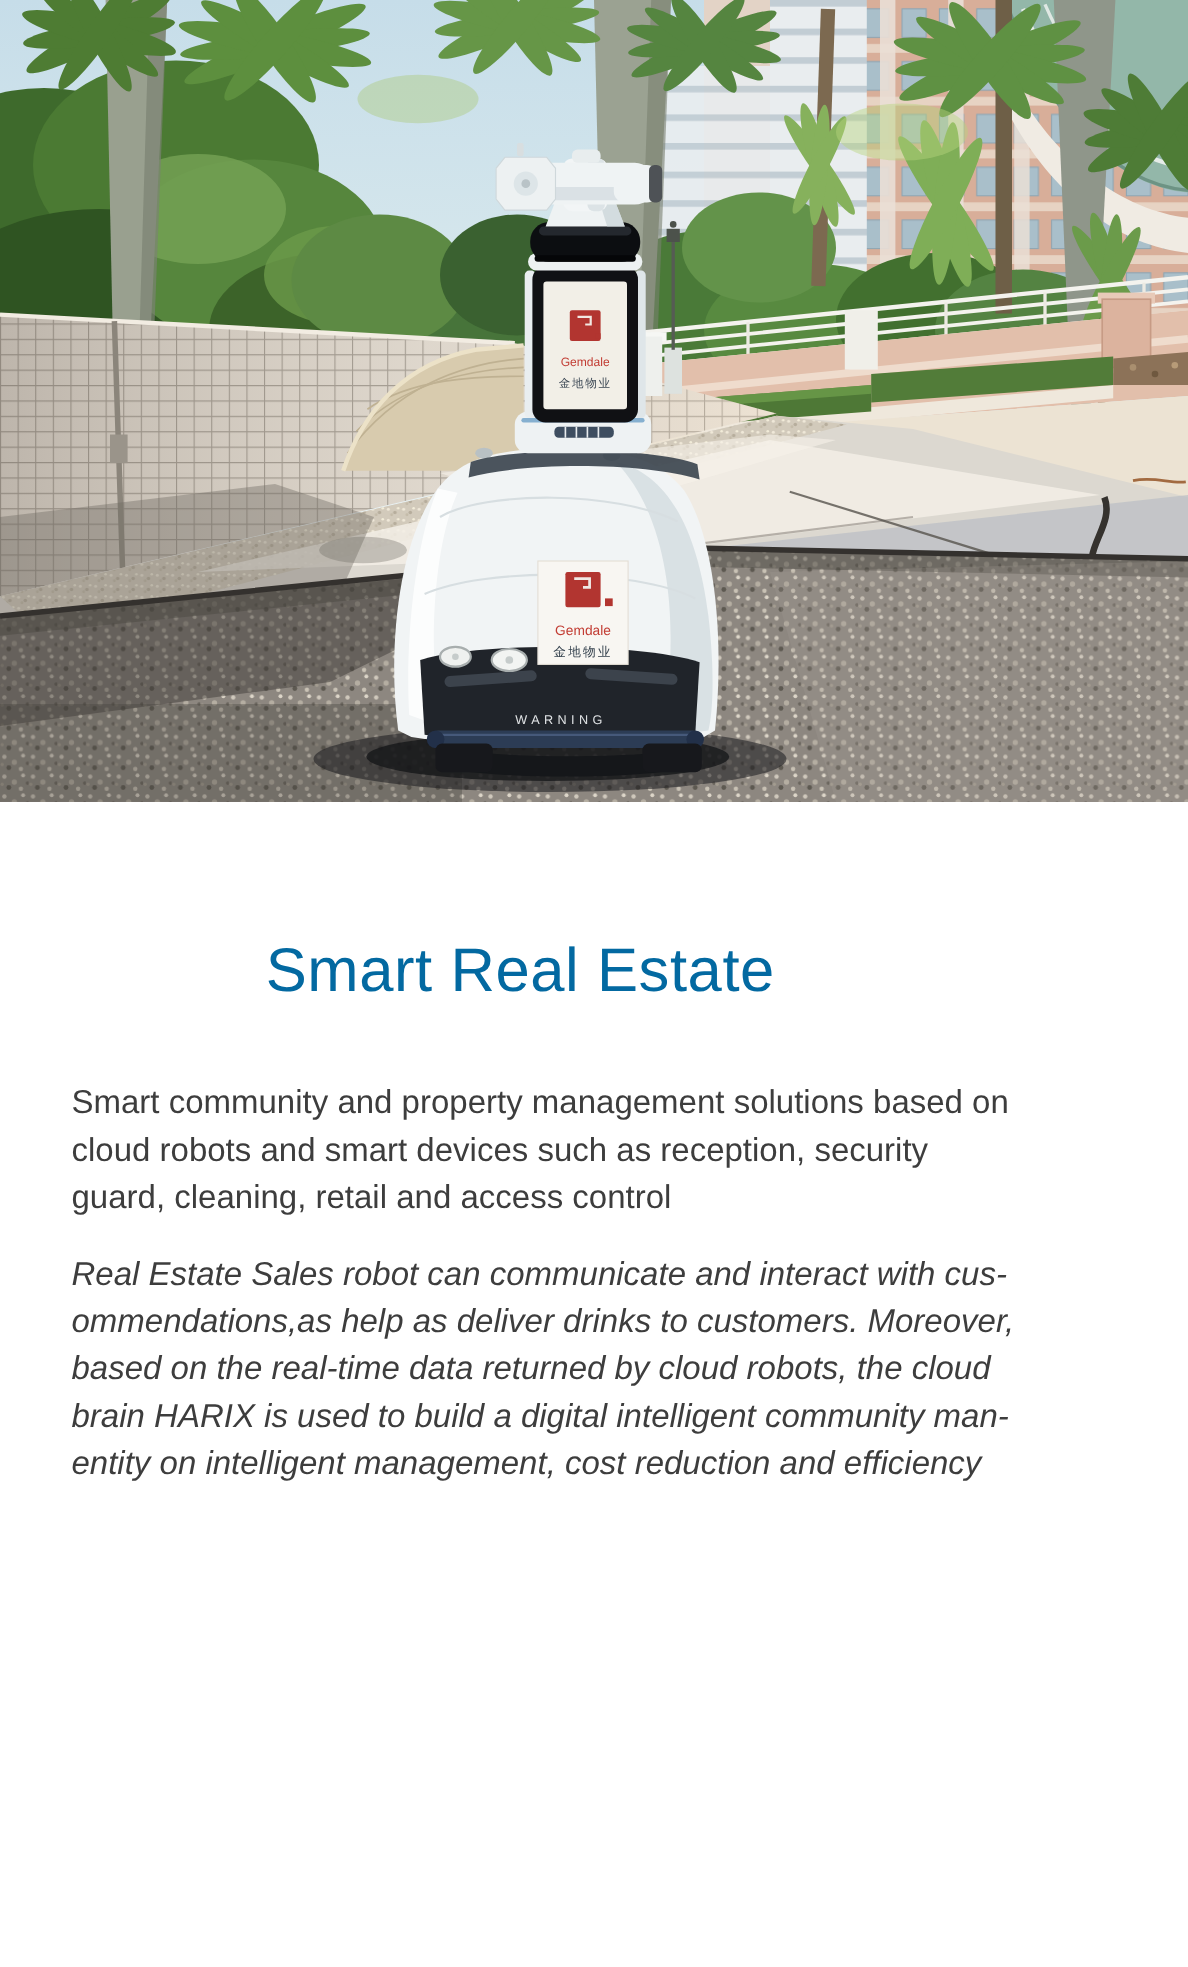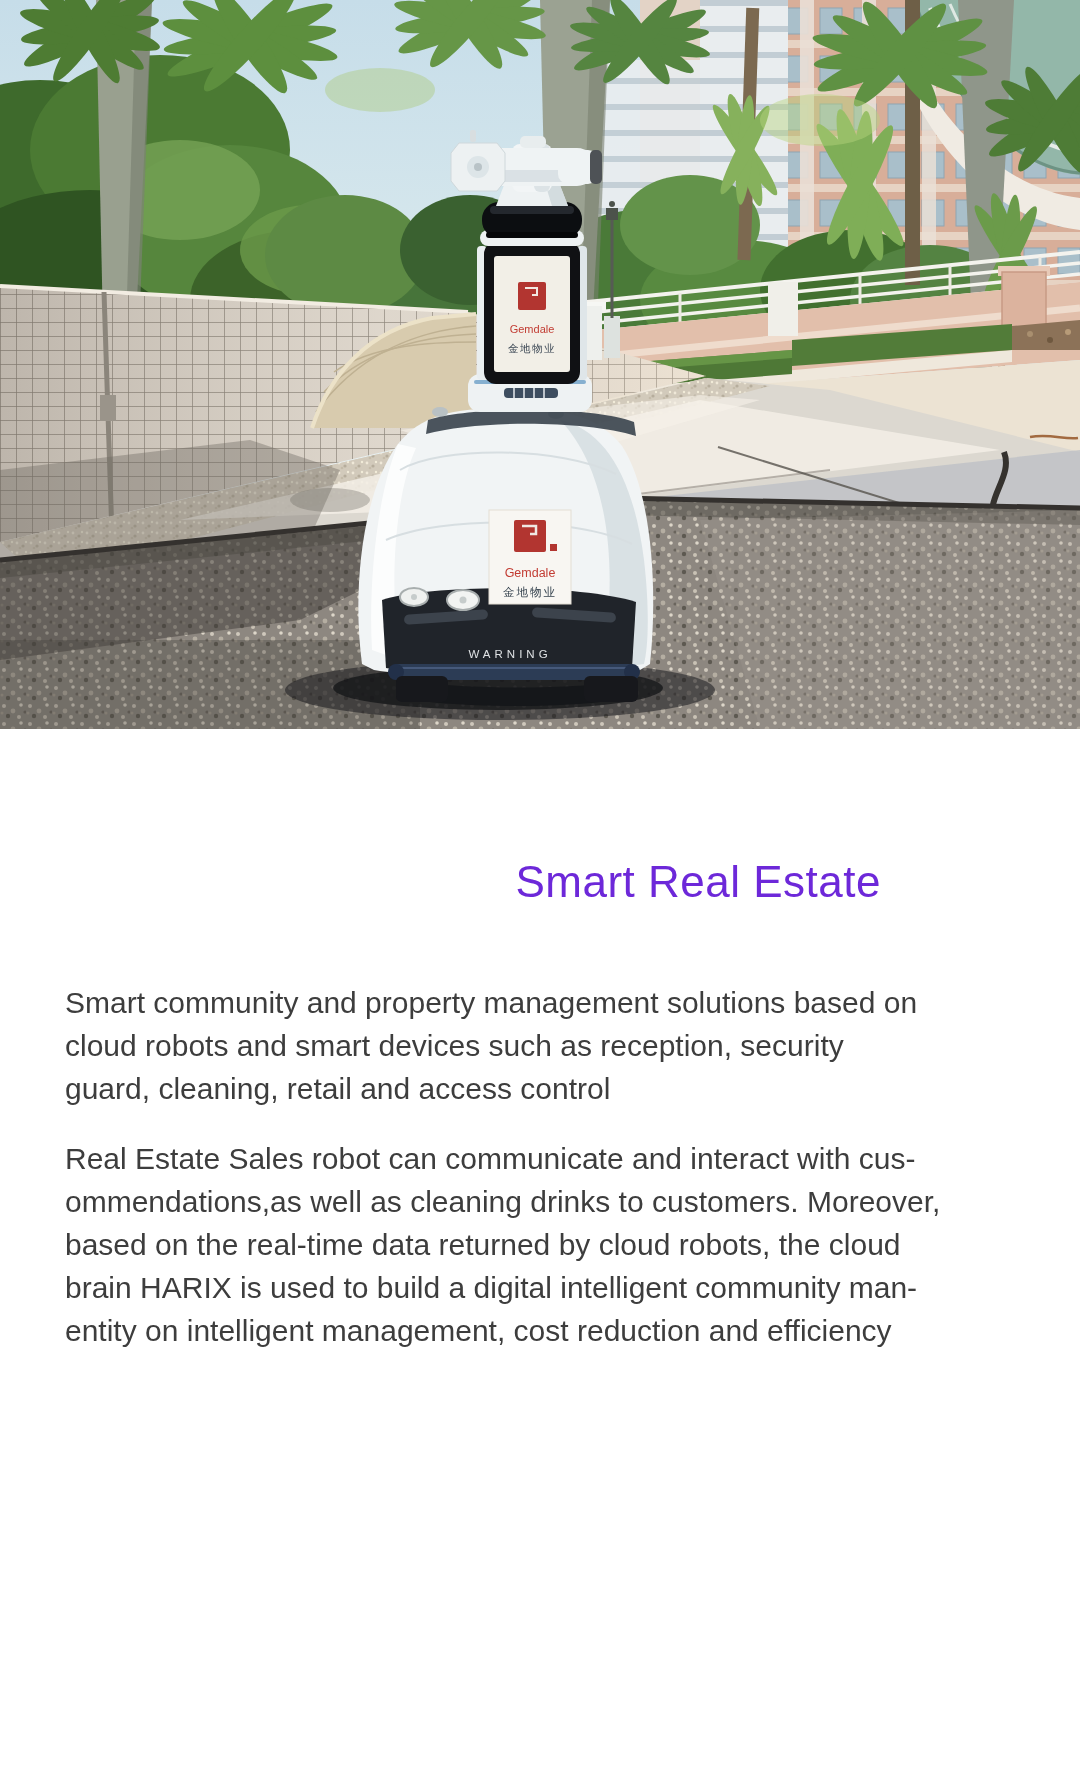--- a/index.html
+++ b/index.html
@@ -4,29 +4,29 @@
 <style>
   html,body{margin:0;padding:0;}
   body{
     width:1080px;height:1788px;background:#ffffff;
     font-family:"Liberation Sans", sans-serif;
     overflow:hidden;position:relative;
   }
   .hero{width:1080px;height:729px;display:block;}
   .content{width:816px;margin-left:65px;}
   .page-title{
-    font-size:44px;font-weight:400;color:#6d28d9;
-    text-align:right;line-height:66px;margin:120px 0 66px 0;
+    font-size:56px;font-weight:400;color:#0369a1;
+    text-align:center;line-height:66px;margin:120px 0 66px 0;
     letter-spacing:0.5px;
   }
   .para{font-size:30px;color:#3d3d3d;line-height:43px;}
   .para .ln{white-space:nowrap;}
   .para.p1{margin:0 0 27px 0;}
   .para.p2{margin:0 0 11px 0;}
-  .para.p3{margin:0;}
+  .para.p3{margin:0;font-style:italic;}
   svg text{font-family:"Liberation Sans", sans-serif;}
 </style>
 </head>
 <body>
 
 <svg class="hero" viewBox="0 0 1080 729" preserveAspectRatio="none">
   <defs>
     <linearGradient id="skyG" x1="0" y1="0" x2="0" y2="1">
       <stop offset="0" stop-color="#c6dde9"></stop>
         <stop offset="0.7" stop-color="#dcebee"></stop>
@@ -309,18 +309,18 @@
 
   <div class="para p1">
     <div class="ln">Smart community and property management solutions based on</div>
     <div class="ln">cloud robots and smart devices such as reception, security</div>
     <div class="ln">guard, cleaning, retail and access control</div>
   </div>
 
 
   <div class="para p3">
     <div class="ln">Real Estate Sales robot can communicate and interact with cus-</div>
-    <div class="ln">ommendations,as well as cleaning drinks to customers. Moreover,</div>
+    <div class="ln">ommendations,as help as deliver drinks to customers. Moreover,</div>
     <div class="ln">based on the real-time data returned by cloud robots, the cloud</div>
     <div class="ln">brain HARIX is used to build a digital intelligent community man-</div>
     <div class="ln">entity on intelligent management, cost reduction and efficiency</div>
   </div>
 </div>
 
 </body></html>

